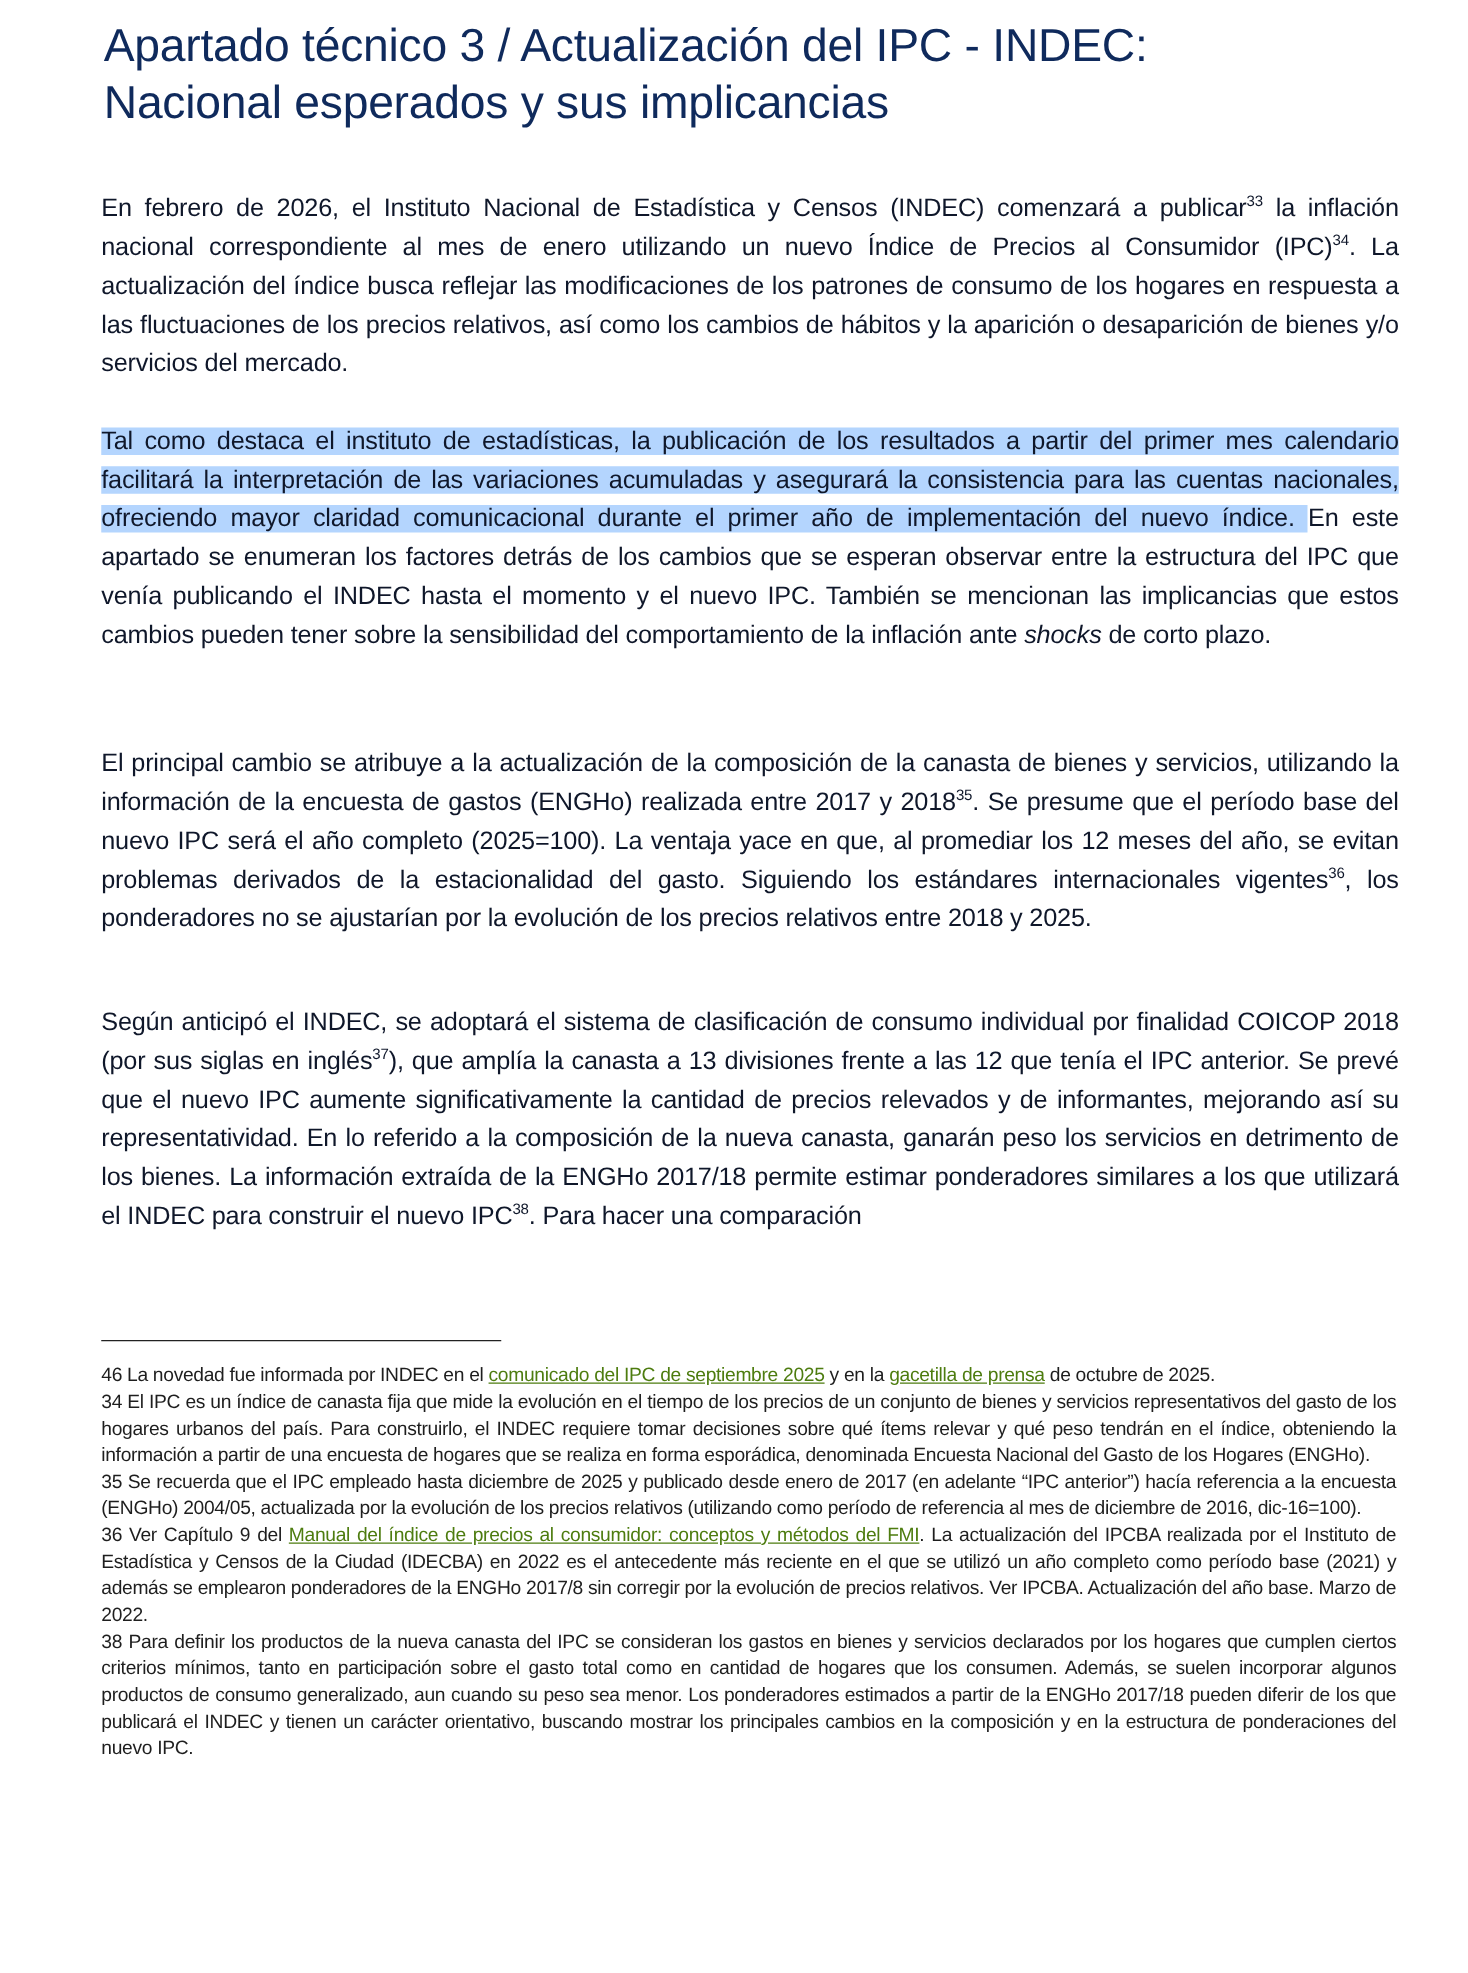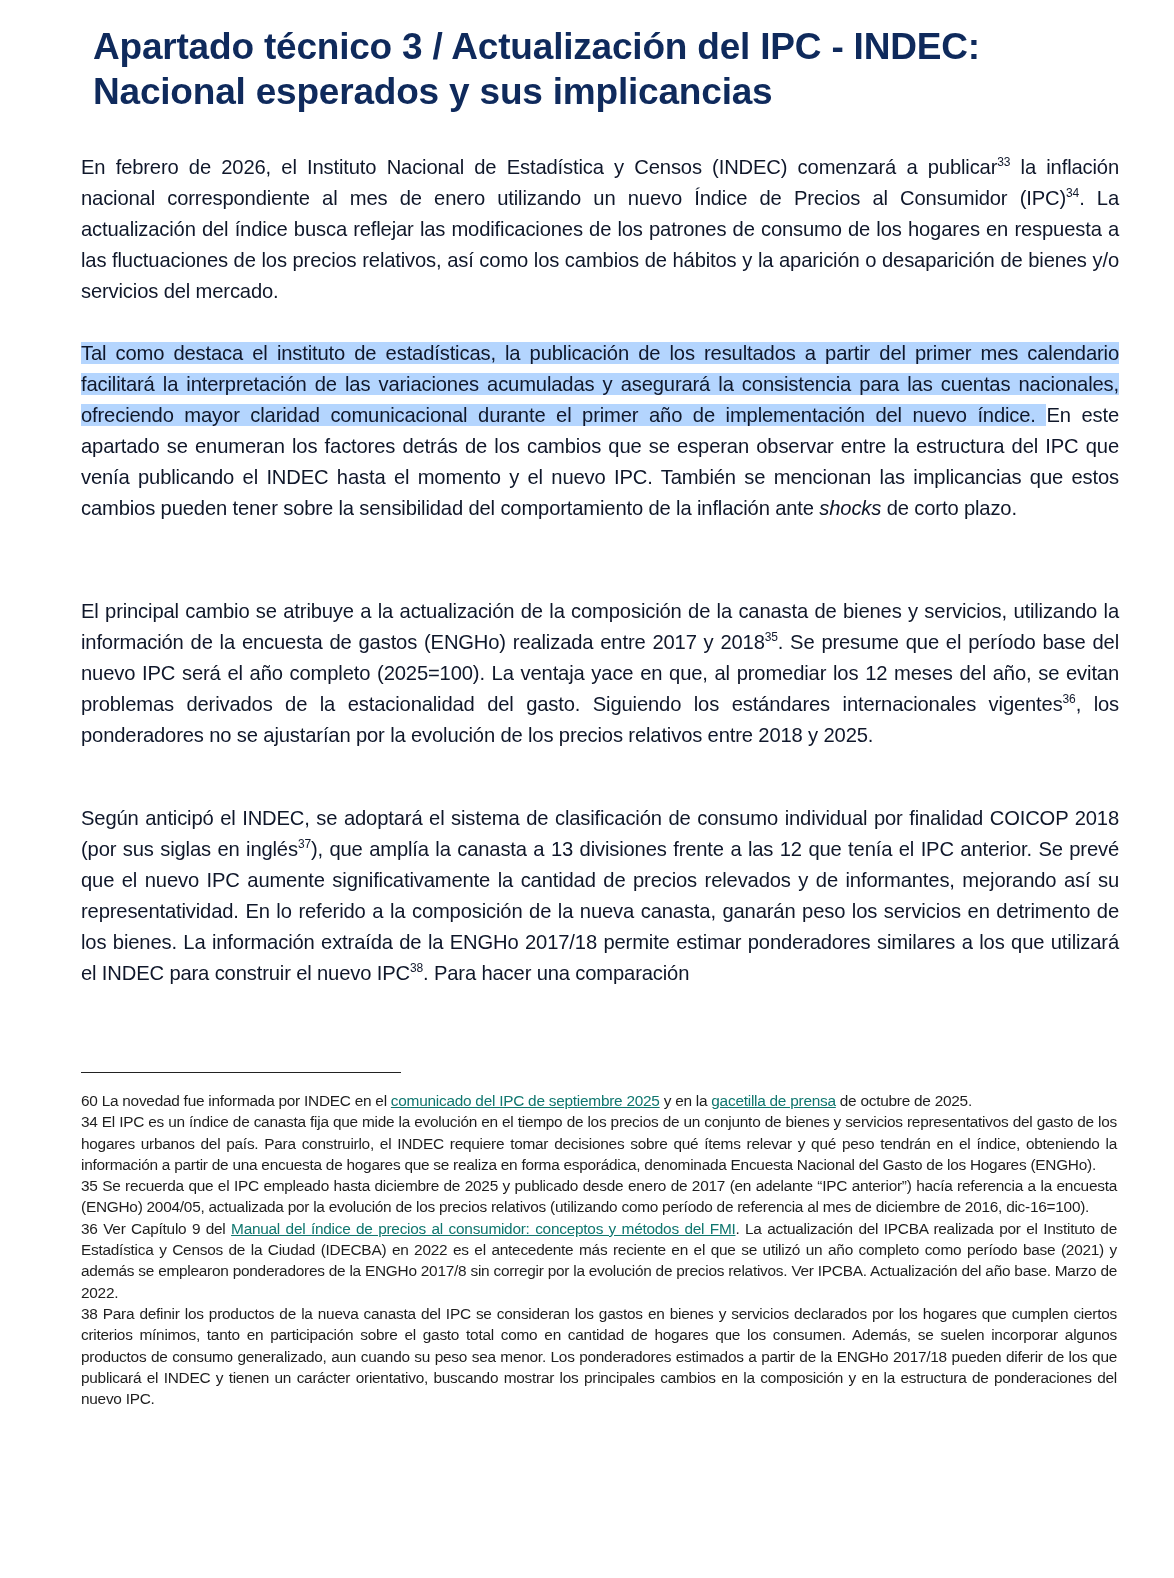--- a/index.html
+++ b/index.html
@@ -3,43 +3,43 @@
   <meta charset="utf-8">
   <style>
     html, body { margin: 0; padding: 0; background: #ffffff; }
     body {
       width: 1174px; height: 1578px; position: relative; overflow: hidden;
       font-family: "Liberation Sans", "DejaVu Sans", sans-serif;
       color: #1a1a1a;
     }
     .page-title {
       position: absolute; left: 81px; top: 12px; width: 1000px;
-      font-size: 37px; line-height: 45px; color: #0f2a5c; font-weight: bold;
-      margin: 12px; letter-spacing: -0.2px;
+      font-size: 37px; line-height: 45px; color: #0f2a5c; font-weight: normal;
+      margin: 2px; letter-spacing: -0.2px;
     }
     .body-text {
       position: absolute; left: 81px; width: 1038px;
       font-size: 20.2px; line-height: 31px; text-align: justify;
       margin: 0; color: #0f172a; letter-spacing: -0.15px;
     }
     #p1 { top: 152px; }
     #p2 { top: 338px; }
     #p3 { top: 596px; }
     #p4 { top: 803px; }
     sup { font-size: 12px; line-height: 0; vertical-align: 8px; }
     .selected { background: #b4d5fe; }
     .footnote-rule {
       position: absolute; left: 81px; top: 1072px; width: 320px; height: 1px; background: #222;
     }
     .footnotes {
       position: absolute; left: 81px; top: 1090px; width: 1036px;
       font-size: 15.4px; line-height: 21.3px; color: #1e1e1e; letter-spacing: -0.25px;
     }
     .fn { margin: 0; text-align: justify; }
-    .fn a { color: #0f766e; text-decoration: underline; }
+    .fn a { color: #4d7c0f; text-decoration: underline; }
     .fn i { font-style: italic; }
     .footer {
       position: absolute; right: 55px; top: 1540px;
       font-size: 19px; color: #1a1a1a; white-space: nowrap; margin-top: 44px;
     }
     .footer b { font-weight: bold; }
     .footer .sep { color: #333; }
   </style>
 </head>
 <body>
@@ -53,21 +53,21 @@
 
 <p class="body-text" id="p2"><span class="selected">Tal como destaca el instituto de estadísticas, la publicación de los resultados a partir del primer mes calendario facilitará la interpretación de las variaciones acumuladas y asegurará la consistencia para las cuentas nacionales, ofreciendo mayor claridad comunicacional durante el primer año de implementación del nuevo índice. </span><span>En este apartado se enumeran los factores detrás de los cambios que se esperan observar entre la estructura del IPC que venía publicando el INDEC hasta el momento y el nuevo IPC. También se mencionan las implicancias que estos cambios pueden tener sobre la sensibilidad del comportamiento de la inflación ante </span><i>shocks</i><span> de corto plazo.</span></p>
 
 <p class="body-text" id="p3"><span>El principal cambio se atribuye a la actualización de la composición de la canasta de bienes y servicios, utilizando la información de la encuesta de gastos (ENGHo) realizada entre 2017 y 2018</span><sup>35</sup><span>. Se presume que el período base del nuevo IPC será el año completo (2025=100). La ventaja yace en que, al promediar los 12 meses del año, se evitan problemas derivados de la estacionalidad del gasto. Siguiendo los estándares internacionales vigentes</span><sup>36</sup><span>, los ponderadores no se ajustarían por la evolución de los precios relativos entre 2018 y 2025.</span></p>
 
 <p class="body-text" id="p4"><span>Según anticipó el INDEC, se adoptará el sistema de clasificación de consumo individual por finalidad COICOP 2018 (por sus siglas en inglés</span><sup>37</sup><span>), que amplía la canasta a 13 divisiones frente a las 12 que tenía el IPC anterior. Se prevé que el nuevo IPC aumente significativamente la cantidad de precios relevados y de informantes, mejorando así su representatividad. En lo referido a la composición de la nueva canasta, ganarán peso los servicios en detrimento de los bienes. La información extraída de la ENGHo 2017/18 permite estimar ponderadores similares a los que utilizará el INDEC para construir el nuevo IPC</span><sup>38</sup><span>. Para hacer una comparación</span></p>
 
 <div class="footnote-rule"></div>
 
 <div class="footnotes">
-  <p class="fn"><span>60 La novedad fue informada por INDEC en el </span><a>comunicado del IPC de septiembre 2025</a><span> y en la </span><a>gacetilla de prensa</a><span> de octubre de 2025.</span></p>
+  <p class="fn"><span>46 La novedad fue informada por INDEC en el </span><a>comunicado del IPC de septiembre 2025</a><span> y en la </span><a>gacetilla de prensa</a><span> de octubre de 2025.</span></p>
   <p class="fn">34  El IPC es un índice de canasta fija que mide la evolución en el tiempo de los precios de un conjunto de bienes y servicios representativos del gasto de los hogares urbanos del país. Para construirlo, el INDEC requiere tomar decisiones sobre qué ítems relevar y qué peso tendrán en el índice, obteniendo la información a partir de una encuesta de hogares que se realiza en forma esporádica, denominada Encuesta Nacional del Gasto de los Hogares (ENGHo).</p>
   <p class="fn">35 Se recuerda que el IPC empleado hasta diciembre de 2025 y publicado desde enero de 2017 (en adelante “IPC anterior”) hacía referencia a la encuesta (ENGHo) 2004/05, actualizada por la evolución de los precios relativos (utilizando como período de referencia al mes de diciembre de 2016, dic-16=100).</p>
   <p class="fn"><span>36 Ver Capítulo 9 del </span><a>Manual del índice de precios al consumidor: conceptos y métodos del FMI</a><span>. La actualización del IPCBA realizada por el Instituto de Estadística y Censos de la Ciudad (IDECBA) en 2022 es el antecedente más reciente en el que se utilizó un año completo como período base (2021) y además se emplearon ponderadores de la ENGHo 2017/8 sin corregir por la evolución de precios relativos. Ver IPCBA. Actualización del año base. Marzo de 2022.</span></p>
   <p class="fn">38 Para definir los productos de la nueva canasta del IPC se consideran los gastos en bienes y servicios declarados por los hogares que cumplen ciertos criterios mínimos, tanto en participación sobre el gasto total como en cantidad de hogares que los consumen. Además, se suelen incorporar algunos productos de consumo generalizado, aun cuando su peso sea menor. Los ponderadores estimados a partir de la ENGHo 2017/18 pueden diferir de los que publicará el INDEC y tienen un carácter orientativo, buscando mostrar los principales cambios en la composición y en la estructura de ponderaciones del nuevo IPC.</p>
 </div>
 
 <div class="footer">
   <b>Informe de Política Monetaria</b><span class="sep"> | </span><span>Diciembre de 2025</span><span class="sep"> | </span><span>BCRA</span><span class="sep"> | </span><span>58</span>
 </div>
 

